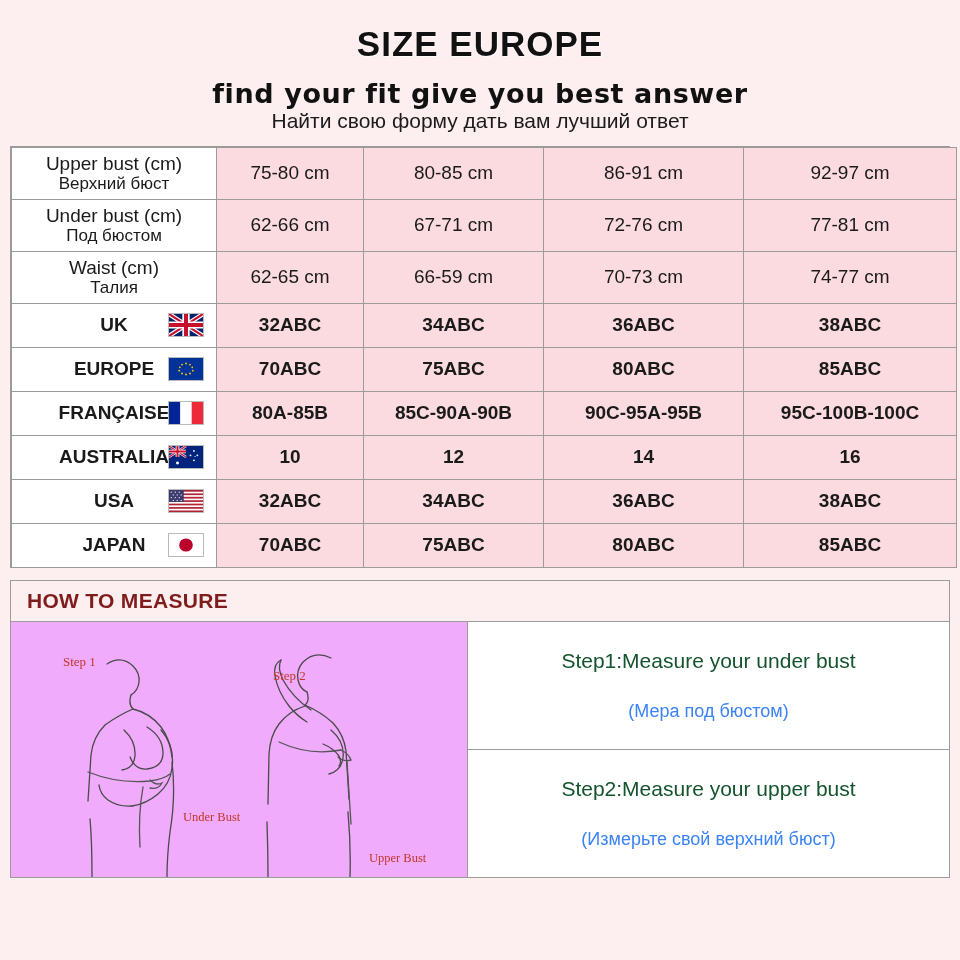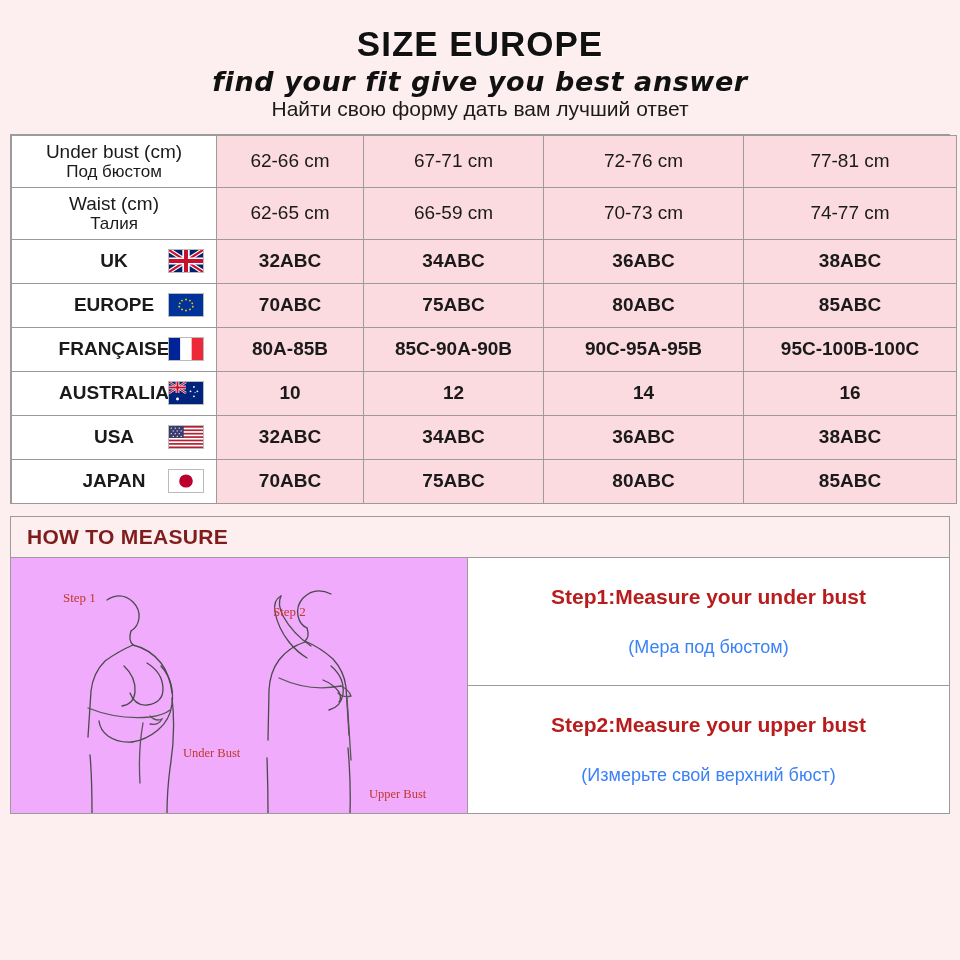--- a/index.html
+++ b/index.html
@@ -34,23 +34,22 @@
     letter-spacing: 1px;
     color: #111;
     line-height: 1.05;
     text-shadow: 1px 1px 0 rgba(255,255,255,0.7);
   }
   .subtitle {
     font-size: 27px;
     font-weight: bold;
     letter-spacing: 0.6px;
     color: #111;
-    margin-top: 3px;
+    margin-top: 15px;
     font-family: "DejaVu Sans", sans-serif;
-    font-style: italic;
   }
   .subtitle-ru {
     font-size: 21px;
     color: #1b1b1b;
     font-family: "Liberation Sans", sans-serif;
   }
 
   
   .chart-wrap {
     margin: 13px 4px 0 4px;
@@ -154,22 +153,22 @@
     flex: 1;
     display: flex;
     flex-direction: column;
     align-items: center;
     justify-content: center;
     text-align: center;
   }
   .step + .step { border-top: 1px solid #9b9b9b; }
   .step-main {
     font-size: 21px;
-    font-weight: bold;
-    color: #b91c1c;
+    font-weight: normal;
+    color: #14532d;
   }
   .step-sub {
     font-size: 18px;
     color: #3b82f6;
     margin-top: 28px;
   }
   .sketch-label {
     position: absolute;
     color: #c0392b;
     font-size: 13px;
@@ -191,20 +190,30 @@
     <table class="size-chart">
       <colgroup>
         <col class="col-label">
           <col class="col-s">
           <col class="col-m">
           <col class="col-l">
           <col class="col-xl">
       </colgroup>
       <tbody>
 
+        <tr class="row-meas">
+          <td class="lbl">
+            <span>Upper bust (cm)</span>
+            <span class="ru">Верхний бюст</span>
+          </td>
+          <td class="pink">75-80 cm</td>
+          <td class="pink">80-85 cm</td>
+          <td class="pink">86-91 cm</td>
+          <td class="pink">92-97 cm</td>
+        </tr>
 
         <tr class="row-meas">
           <td class="lbl">
             <span>Under bust (cm)</span>
             <span class="ru">Под бюстом</span>
           </td>
           <td class="pink">62-66 cm</td>
           <td class="pink">67-71 cm</td>
           <td class="pink">72-76 cm</td>
           <td class="pink">77-81 cm</td>

